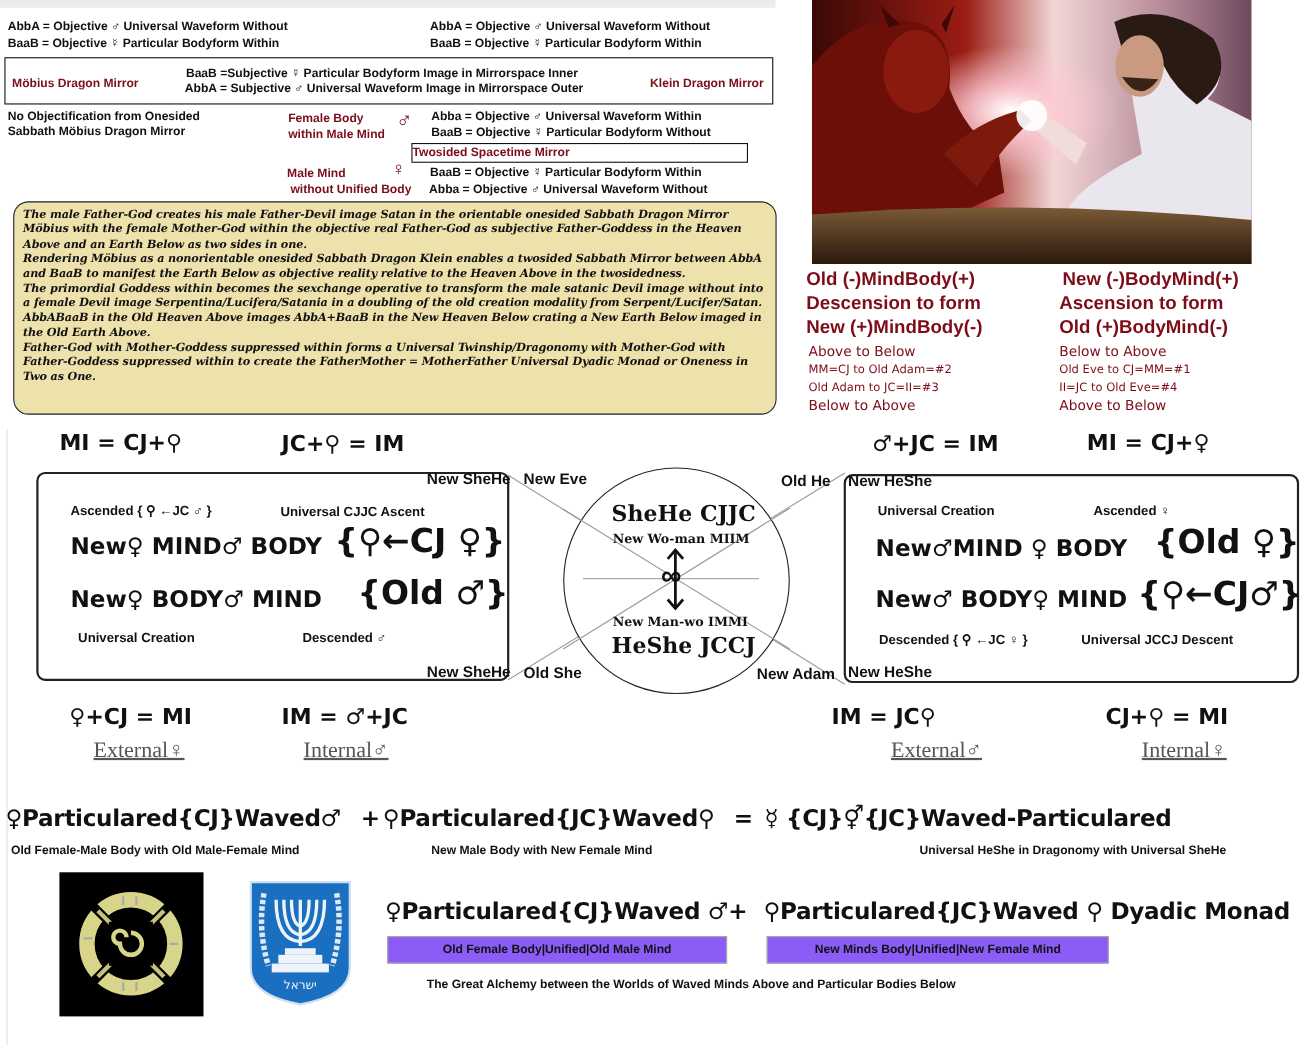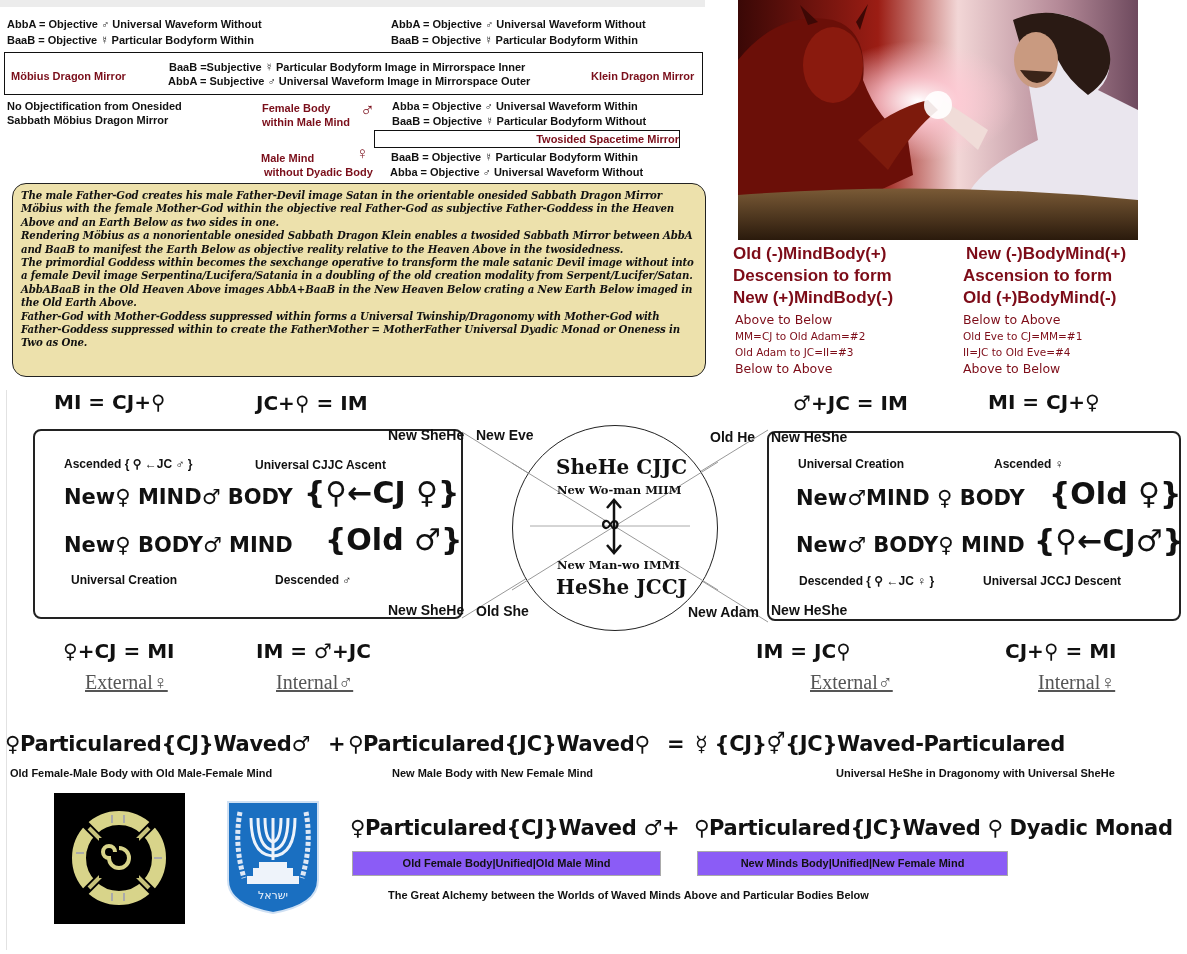--- a/index.html
+++ b/index.html
@@ -4,21 +4,21 @@
 <style>
   html, body { margin: 0; padding: 0; }
   body { width: 1187px; height: 954px; background: #ffffff; position: relative; overflow: hidden;
          font-family: "Liberation Sans", sans-serif; color: #111; }
   .abs { position: absolute; }
   .topband { left: 0; top: 0; width: 705px; height: 7px; background: #ececec; }
   .sm { font-size: 11px; font-weight: bold; line-height: 16px; white-space: nowrap; }
   .red { color: #7a0e1a; }
   .mirrorbox { left: 4px; top: 52px; width: 699px; height: 43px; border: 1px solid #111; box-sizing: border-box; }
   .twobox { left: 374px; top: 130px; width: 306px; height: 18px; border: 1px solid #111; box-sizing: border-box;
-            text-align: right; font-size: 11px; font-weight: bold; line-height: 16px; }
+            text-align: left; font-size: 11px; font-weight: bold; line-height: 16px; }
   .scroll { left: 12px; top: 183px; width: 694px; height: 194px; background: #ede1ac; border: 1px solid #222;
             border-radius: 14px; box-sizing: border-box; padding: 5px 8px;
             font-family: "DejaVu Serif", serif; font-style: italic; font-weight: bold; font-size: 10.2px; line-height: 13.4px;
             color: #111; letter-spacing: -0.15px; }
   .scroll p { margin: 0; }
   .photo { left: 738px; top: 0; width: 400px; height: 240px; overflow: hidden; }
   .heading { font-size: 17px; font-weight: bold; line-height: 22px; color: #7d0c18; white-space: nowrap; }
   .sub { font-family: "DejaVu Sans", sans-serif; font-size: 12.5px; line-height: 17px; color: #7d0c18; white-space: nowrap; }
   .subsm { font-family: "DejaVu Sans", sans-serif; font-size: 10.5px; line-height: 16px; color: #7d0c18; white-space: nowrap; }
   .frame { position: absolute; left: 6px; top: 390px; width: 1px; height: 560px; background: #e2e2e2; }
@@ -58,21 +58,21 @@
 
 <div class="abs sm red" style="left:262px;top:100px;">Female Body</div>
 <div class="abs sm red" style="left:262px;top:114px;">within Male Mind</div>
 <div class="abs red" style="left:360px;top:98px;font-size:20px;font-weight:bold;">♂</div>
 <div class="abs sm" style="left:392px;top:98px;">Abba = Objective ♂ Universal Waveform Within</div>
 <div class="abs sm" style="left:392px;top:113px;">BaaB = Objective ☿ Particular Bodyform Without</div>
 
 <div class="abs twobox red">Twosided Spacetime Mirror</div>
 
 <div class="abs sm red" style="left:261px;top:150px;">Male Mind</div>
-<div class="abs sm red" style="left:264px;top:164px;">without Dyadic Body</div>
+<div class="abs sm red" style="left:264px;top:164px;">without Unified Body</div>
 <div class="abs red" style="left:356px;top:144px;font-size:17px;font-weight:bold;">♀</div>
 <div class="abs sm" style="left:391px;top:149px;">BaaB = Objective ☿ Particular Bodyform Within</div>
 <div class="abs sm" style="left:390px;top:164px;">Abba = Objective ♂ Universal Waveform Without</div>
 
 <div class="abs scroll">
   <p>The male Father-God creates his male Father-Devil image Satan in the orientable onesided Sabbath Dragon Mirror Möbius with the female Mother-God within the objective real Father-God as subjective Father-Goddess in the Heaven Above and an Earth Below as two sides in one.</p>
   <p>Rendering Möbius as a nonorientable onesided Sabbath Dragon Klein enables a twosided Sabbath Mirror between AbbA and BaaB to manifest the Earth Below as objective reality relative to the Heaven Above in the twosidedness.</p>
   <p>The primordial Goddess within becomes the sexchange operative to transform the male satanic Devil image without into a female Devil image Serpentina/Lucifera/Satania in a doubling of the old creation modality from Serpent/Lucifer/Satan.</p>
   <p>AbbABaaB in the Old Heaven Above images AbbA+BaaB in the New Heaven Below crating a New Earth Below imaged in the Old Earth Above.</p>
   <p>Father-God with Mother-Goddess suppressed within forms a Universal Twinship/Dragonomy with Mother-God with Father-Goddess suppressed within to create the FatherMother = MotherFather Universal Dyadic Monad or Oneness in Two as One.</p>

